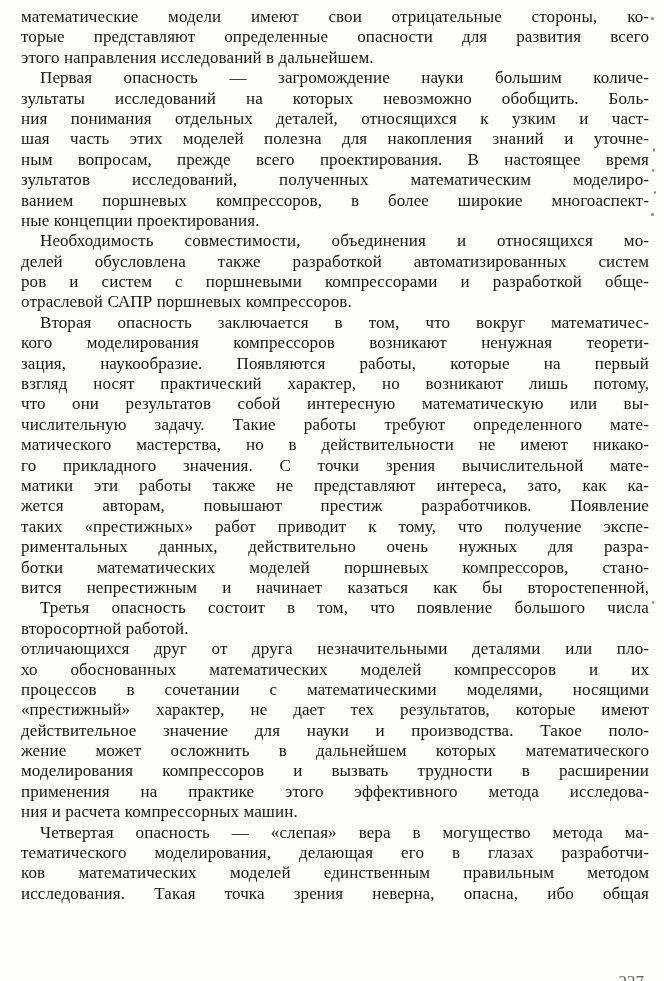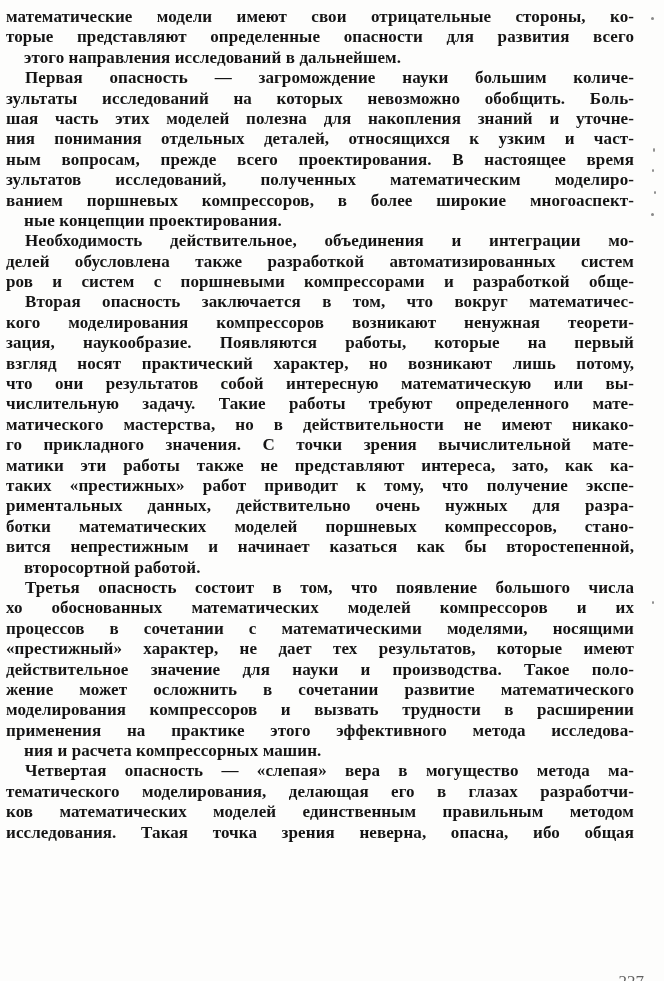--- a/index.html
+++ b/index.html
@@ -11,38 +11,36 @@
     position: relative;
     width: 664px;
     height: 981px;
     background: #fdfdfc;
     overflow: hidden;
     font-family: "Liberation Serif", serif;
     color: #151515;
   }
   .text-block {
     position: absolute;
-    left: 6px;
+    left: 21px;
     top: 7px;
     width: 628px;
-    font-weight: bold;
   }
   .line {
     font-size: 17px;
     line-height: 20.4px;
     height: 20.4px;
     overflow: hidden;
     text-align: justify;
     text-align-last: justify;
     letter-spacing: 0.1px;
   }
   .line.end {
     text-align: center;
     text-align-last: left;
-    margin-left: 18px;
   }
   .line.ind {
     text-indent: 19px;
   }
   .pagenum {
     position: absolute;
     left: 596px;
     top: 972px;
     width: 48px;
     text-align: right;
@@ -68,52 +66,55 @@
 
 <div class="page">
   <div class="text-block">
 
     <div class="line">математические модели имеют свои отрицательные стороны, ко-</div>
     <div class="line">торые представляют определенные опасности для развития всего</div>
     <div class="line end">этого направления исследований в дальнейшем.</div>
 
     <div class="line ind">Первая опасность — загромождение науки большим количе-</div>
     <div class="line">зультаты исследований на которых невозможно обобщить. Боль-</div>
+    <div class="line">ния понимания отдельных деталей, относящихся к узким и част-</div>
     <div class="line">шая часть этих моделей полезна для накопления знаний и уточне-</div>
-    <div class="line">ния понимания отдельных деталей, относящихся к узким и част-</div>
     <div class="line">ным вопросам, прежде всего проектирования. В настоящее время</div>
     <div class="line">зультатов исследований, полученных математическим моделиро-</div>
     <div class="line">ванием поршневых компрессоров, в более широкие многоаспект-</div>
     <div class="line end">ные концепции проектирования.</div>
 
-    <div class="line ind">Необходимость действительное, объединения и интеграции мо-</div>
+    <div class="line ind">Необходимость совместимости, объединения и относящихся мо-</div>
     <div class="line">делей обусловлена также разработкой автоматизированных систем</div>
     <div class="line">ров и систем с поршневыми компрессорами и разработкой обще-</div>
+    <div class="line end">отраслевой САПР поршневых компрессоров.</div>
 
     <div class="line ind">Вторая опасность заключается в том, что вокруг математичес-</div>
     <div class="line">кого моделирования компрессоров возникают ненужная теорети-</div>
     <div class="line">зация, наукообразие. Появляются работы, которые на первый</div>
     <div class="line">взгляд носят практический характер, но возникают лишь потому,</div>
     <div class="line">что они результатов собой интересную математическую или вы-</div>
     <div class="line">числительную задачу. Такие работы требуют определенного мате-</div>
     <div class="line">матического мастерства, но в действительности не имеют никако-</div>
     <div class="line">го прикладного значения. С точки зрения вычислительной мате-</div>
     <div class="line">матики эти работы также не представляют интереса, зато, как ка-</div>
+    <div class="line">жется авторам, повышают престиж разработчиков. Появление</div>
     <div class="line">таких «престижных» работ приводит к тому, что получение экспе-</div>
     <div class="line">риментальных данных, действительно очень нужных для разра-</div>
     <div class="line">ботки математических моделей поршневых компрессоров, стано-</div>
     <div class="line">вится непрестижным и начинает казаться как бы второстепенной,</div>
+    <div class="line ind">Третья опасность состоит в том, что появление большого числа</div>
+
     <div class="line end">второсортной работой.</div>
-
-    <div class="line ind">Третья опасность состоит в том, что появление большого числа</div>
+    <div class="line">отличающихся друг от друга незначительными деталями или пло-</div>
     <div class="line">хо обоснованных математических моделей компрессоров и их</div>
     <div class="line">процессов в сочетании с математическими моделями, носящими</div>
     <div class="line">«престижный» характер, не дает тех результатов, которые имеют</div>
     <div class="line">действительное значение для науки и производства. Такое поло-</div>
-    <div class="line">жение может осложнить в сочетании развитие математического</div>
+    <div class="line">жение может осложнить в дальнейшем которых математического</div>
     <div class="line">моделирования компрессоров и вызвать трудности в расширении</div>
     <div class="line">применения на практике этого эффективного метода исследова-</div>
     <div class="line end">ния и расчета компрессорных машин.</div>
 
     <div class="line ind">Четвертая опасность — «слепая» вера в могущество метода ма-</div>
     <div class="line">тематического моделирования, делающая его в глазах разработчи-</div>
     <div class="line">ков математических моделей единственным правильным методом</div>
     <div class="line">исследования. Такая точка зрения неверна, опасна, ибо общая</div>
 
   </div>

